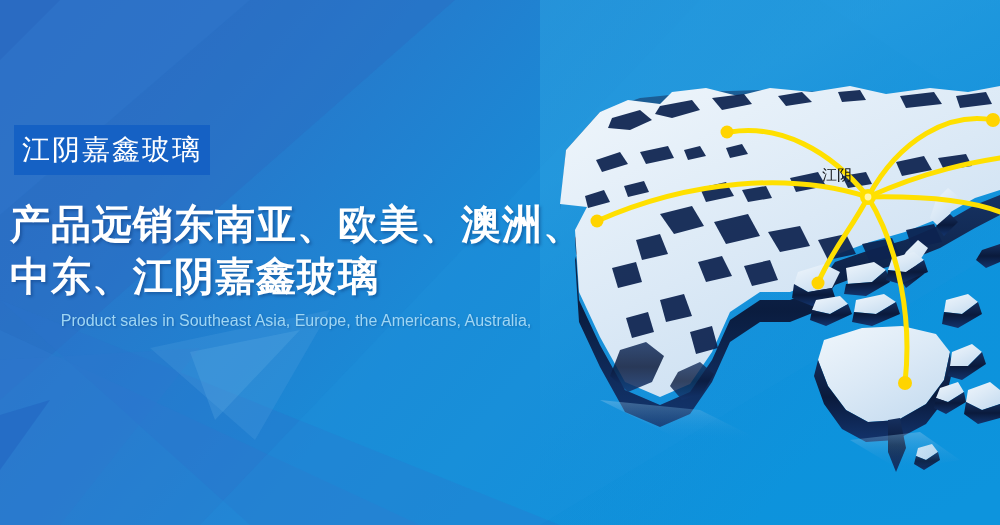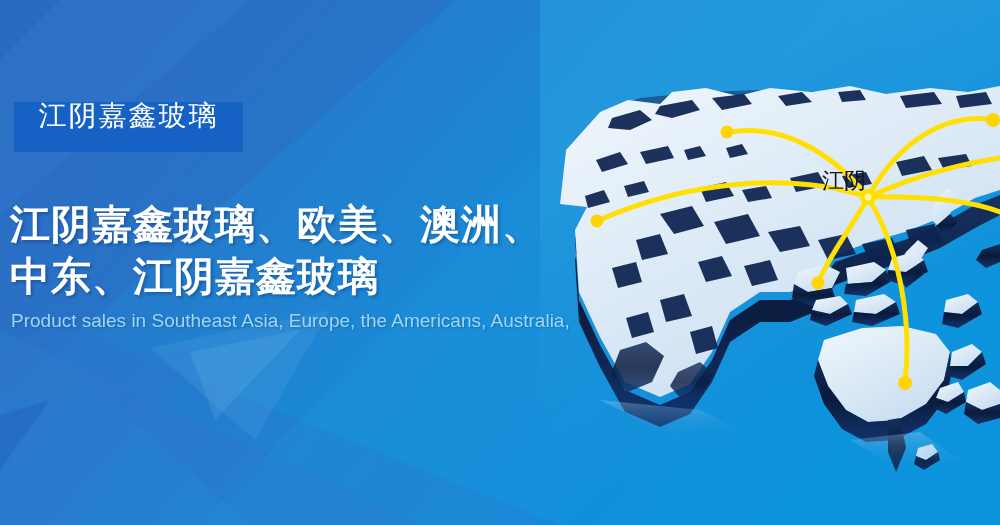--- a/index.html
+++ b/index.html
@@ -10,24 +10,24 @@
   }
   #banner{
     position:relative;width:1000px;height:525px;overflow:hidden;
     background:linear-gradient(118deg,#2b6ec4 0%,#2a74c8 22%,#1a8ad6 58%,#0f93dc 100%);
   }
   .layer{position:absolute;left:0;top:0;width:1000px;height:525px;pointer-events:none;}
   .content{position:absolute;left:0;top:0;width:1000px;height:525px;}
 
   
   #brand-badge{
-    position:absolute;left:14px;top:102px;
-    width:229px;height:50px;
+    position:absolute;left:14px;top:125px;
+    width:196px;height:50px;
     background:#1561c4;
-    display:flex;align-items:flex-start;justify-content:center;
+    display:flex;align-items:center;justify-content:center;
   }
   #brand-badge .txt{
     color:#ffffff;font-size:28px;letter-spacing:2px;
     font-family:"DejaVu Sans","Liberation Sans",sans-serif;
     line-height:1;white-space:nowrap;
   }
 
   
   #headline{
     position:absolute;left:10px;top:198px;width:600px;
@@ -38,30 +38,31 @@
     letter-spacing:1px;white-space:nowrap;
     font-family:"DejaVu Sans","Liberation Sans",sans-serif;
     text-shadow:2px 2px 3px rgba(10,50,110,.40);
   }
 
   
   #subtitle{
     position:absolute;left:11px;top:308px;width:570px;
   }
   #subtitle .sl{
-    color:#9fd6f4;font-size:19px;line-height:26px;
+    color:#9fd6f4;font-size:16px;line-height:26px;
     white-space:nowrap;
     font-family:"Liberation Sans","DejaVu Sans",sans-serif;
     text-shadow:1px 1px 2px rgba(12,60,120,.35);
+    text-align:center;
   }
 
   
   #map-label{
     position:absolute;left:822px;top:166px;
-    color:#111418;font-size:22px;
+    color:#111418;font-size:15px;
     font-family:"DejaVu Sans","Liberation Sans",sans-serif;
     white-space:nowrap;
   }
 </style>
 </head>
 <body>
 
 <div id="banner">
 
   <svg class="layer" viewBox="0 0 1000 525" preserveAspectRatio="none">
@@ -238,21 +239,21 @@
     </g>
   </svg>
 
   <div class="content">
 
     <div id="brand-badge">
       <span class="txt">江阴嘉鑫玻璃</span>
     </div>
 
     <div id="headline">
-      <div class="hl">江阴嘉鑫玻璃、欧美、澳洲、</div>
+      <div class="hl">产品远销东南亚、欧美、澳洲、</div>
       <div class="hl">中东、江阴嘉鑫玻璃</div>
     </div>
 
     <div id="subtitle">
       <div class="sl">Product sales in Southeast Asia, Europe, the Americans, Australia,</div>
     </div>
 
     <div id="map-label">江阴</div>
 
   </div>

